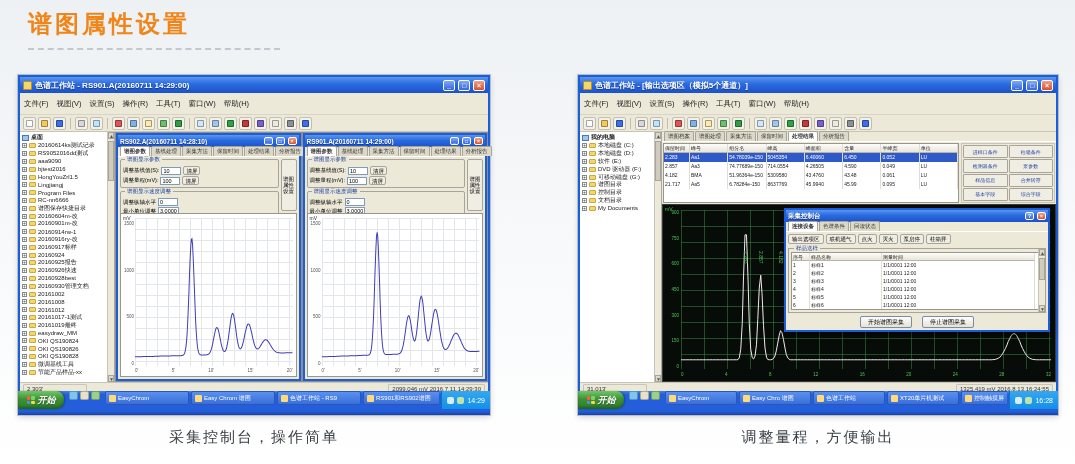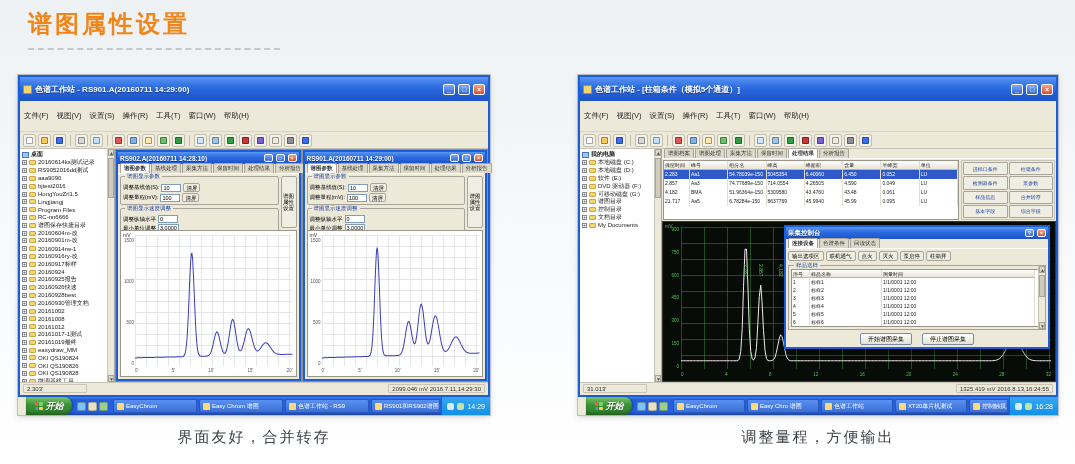--- a/index.html
+++ b/index.html
@@ -18,30 +18,30 @@
 
   
   .shot{position:absolute;top:75px;height:340px;background:#ece9d8;
         box-shadow:0 0 0 1px #b9bfc6,0 2px 6px rgba(0,0,0,.18)}
   #shot-left{left:18px;width:472px}
   #shot-right{left:578px;width:480px}
 
   
   .xp-win{position:absolute;left:0;right:0;top:0;bottom:18px;border:2px solid #1c5dd8;
           background:#ece9d8;display:flex;flex-direction:column}
-  .titlebar{height:24px;flex:none;background:linear-gradient(180deg,#5a96f0 0%,#2a6ae0 45%,#1c52c8 100%);
+  .titlebar{height:16px;flex:none;background:linear-gradient(180deg,#5a96f0 0%,#2a6ae0 45%,#1c52c8 100%);
             display:flex;align-items:center;gap:3px;padding:0 3px}
   .app-ico{width:9px;height:9px;flex:none;background:#f6d56a;border:1px solid #b89020;border-radius:1px}
   .titlebar .t{flex:1;color:#fff;font-size:8px;font-weight:bold;white-space:nowrap;overflow:hidden;
                text-shadow:0 1px 1px rgba(0,0,0,.45)}
   .win-btn{width:12px;height:11px;flex:none;border:1px solid #fff;border-radius:2px;
            background:linear-gradient(#7fa8f5,#3567d8);color:#fff;font-size:7px;line-height:9px;
            text-align:center;font-weight:bold}
   .win-btn.close{background:linear-gradient(#f0a086,#d8502a)}
-  .menubar{height:31px;flex:none;background:#ece9d8;border-bottom:1px solid #d8d4c8;
+  .menubar{height:22px;flex:none;background:#ece9d8;border-bottom:1px solid #d8d4c8;
            display:flex;align-items:center;gap:8px;padding:0 4px;font-size:7.5px;color:#222}
   .menu-item{white-space:nowrap}
   .toolbar{height:17px;flex:none;background:#ece9d8;border-bottom:1px solid #c8c4b8;
            display:flex;align-items:center;gap:2px;padding:0 3px}
   .tb-btn{width:13px;height:13px;border:1px solid #c3bfae;border-radius:2px;background:#f4f2e8;
           display:flex;align-items:center;justify-content:center}
   .tb-btn i{display:block;width:7px;height:7px;border:1px solid rgba(0,0,0,.35);border-radius:1px}
   .tb-sep{width:1px;height:11px;background:#c3bfae;margin:0 2px}
 
   .body{flex:1;display:flex;min-height:0}
@@ -143,21 +143,21 @@
   .dlg-foot{flex:none;display:flex;justify-content:center;gap:10px;padding:2px}
   .dlg-btn{font-size:6px;height:12px;border:1px solid #7a8ba8;border-radius:2px;
            background:linear-gradient(#fdfdfb,#e6e3d4);padding:0 7px;white-space:nowrap}
 
   
   .statusbar{height:13px;flex:none;background:#ece9d8;box-shadow:inset 0 1px 0 #c8c4b8;
              display:flex;align-items:center;font-size:6px;color:#333;padding:0 3px;gap:4px}
   .sb-seg{border:1px solid #c8c4b8;border-radius:1px;padding:0 3px;height:9px;line-height:8px;white-space:nowrap}
   .sb-left{width:64px;overflow:hidden}
   .sb-right{margin-left:auto}
-  .taskbar{position:absolute;left:8px;right:0;bottom:0;height:18px;display:flex;align-items:center;gap:2px;
+  .taskbar{position:absolute;left:0;right:0;bottom:0;height:24px;display:flex;align-items:flex-start;gap:2px;
            background:linear-gradient(180deg,#3f82f0 0%,#245edb 15%,#245edb 85%,#1941a5 100%)}
   .startbtn{height:18px;width:46px;flex:none;border-radius:0 8px 8px 0;color:#fff;font-weight:bold;
             font-style:italic;font-size:9px;display:flex;align-items:center;justify-content:center;gap:3px;
             background:linear-gradient(180deg,#74c56a,#3b9334 45%,#2e7d2a);
             text-shadow:0 1px 1px rgba(0,0,0,.5);box-shadow:inset 0 -2px 3px rgba(0,0,0,.25),1px 0 2px rgba(0,0,0,.3)}
   .winflag{width:8px;height:8px;display:grid;grid-template-columns:1fr 1fr;gap:1px}
   .winflag i{border-radius:1px}
   .winflag i:nth-child(1){background:#ff5a3c}.winflag i:nth-child(2){background:#7ad06a}
   .winflag i:nth-child(3){background:#4a90f0}.winflag i:nth-child(4){background:#ffd24a}
   .ql{display:flex;gap:2px;margin:0 3px;flex:none}
@@ -602,21 +602,21 @@
         </span>
       <span>14:29</span>
     </div>
   </div>
 </div>
 
 <div class="shot" id="shot-right">
   <div class="xp-win">
     <div class="titlebar">
       <span class="app-ico"></span>
-      <span class="t">色谱工作站 - [柱箱条件（模拟5个通道）]</span>
+      <span class="t">色谱工作站 - [输出选项区（模拟5个通道）]</span>
       <span class="win-btn">_</span>
       <span class="win-btn">□</span>
       <span class="win-btn close">×</span>
     </div>
     <div class="menubar">
         <span class="menu-item">文件(F)</span>
         <span class="menu-item">视图(V)</span>
         <span class="menu-item">设置(S)</span>
         <span class="menu-item">操作(R)</span>
         <span class="menu-item">工具(T)</span>
@@ -964,14 +964,14 @@
     <div class="tray">
       <span style="display:flex;gap:3px">
           <i style="background: rgb(216, 236, 255);"></i>
           <i style="background: rgb(191, 227, 168);"></i>
         </span>
       <span>16:28</span>
     </div>
   </div>
 </div>
 
-<div class="caption" id="caption-left">界面友好，合并转存</div>
+<div class="caption" id="caption-left">采集控制台，操作简单</div>
 <div class="caption" id="caption-right">调整量程，方便输出</div>
 
 </body></html>

